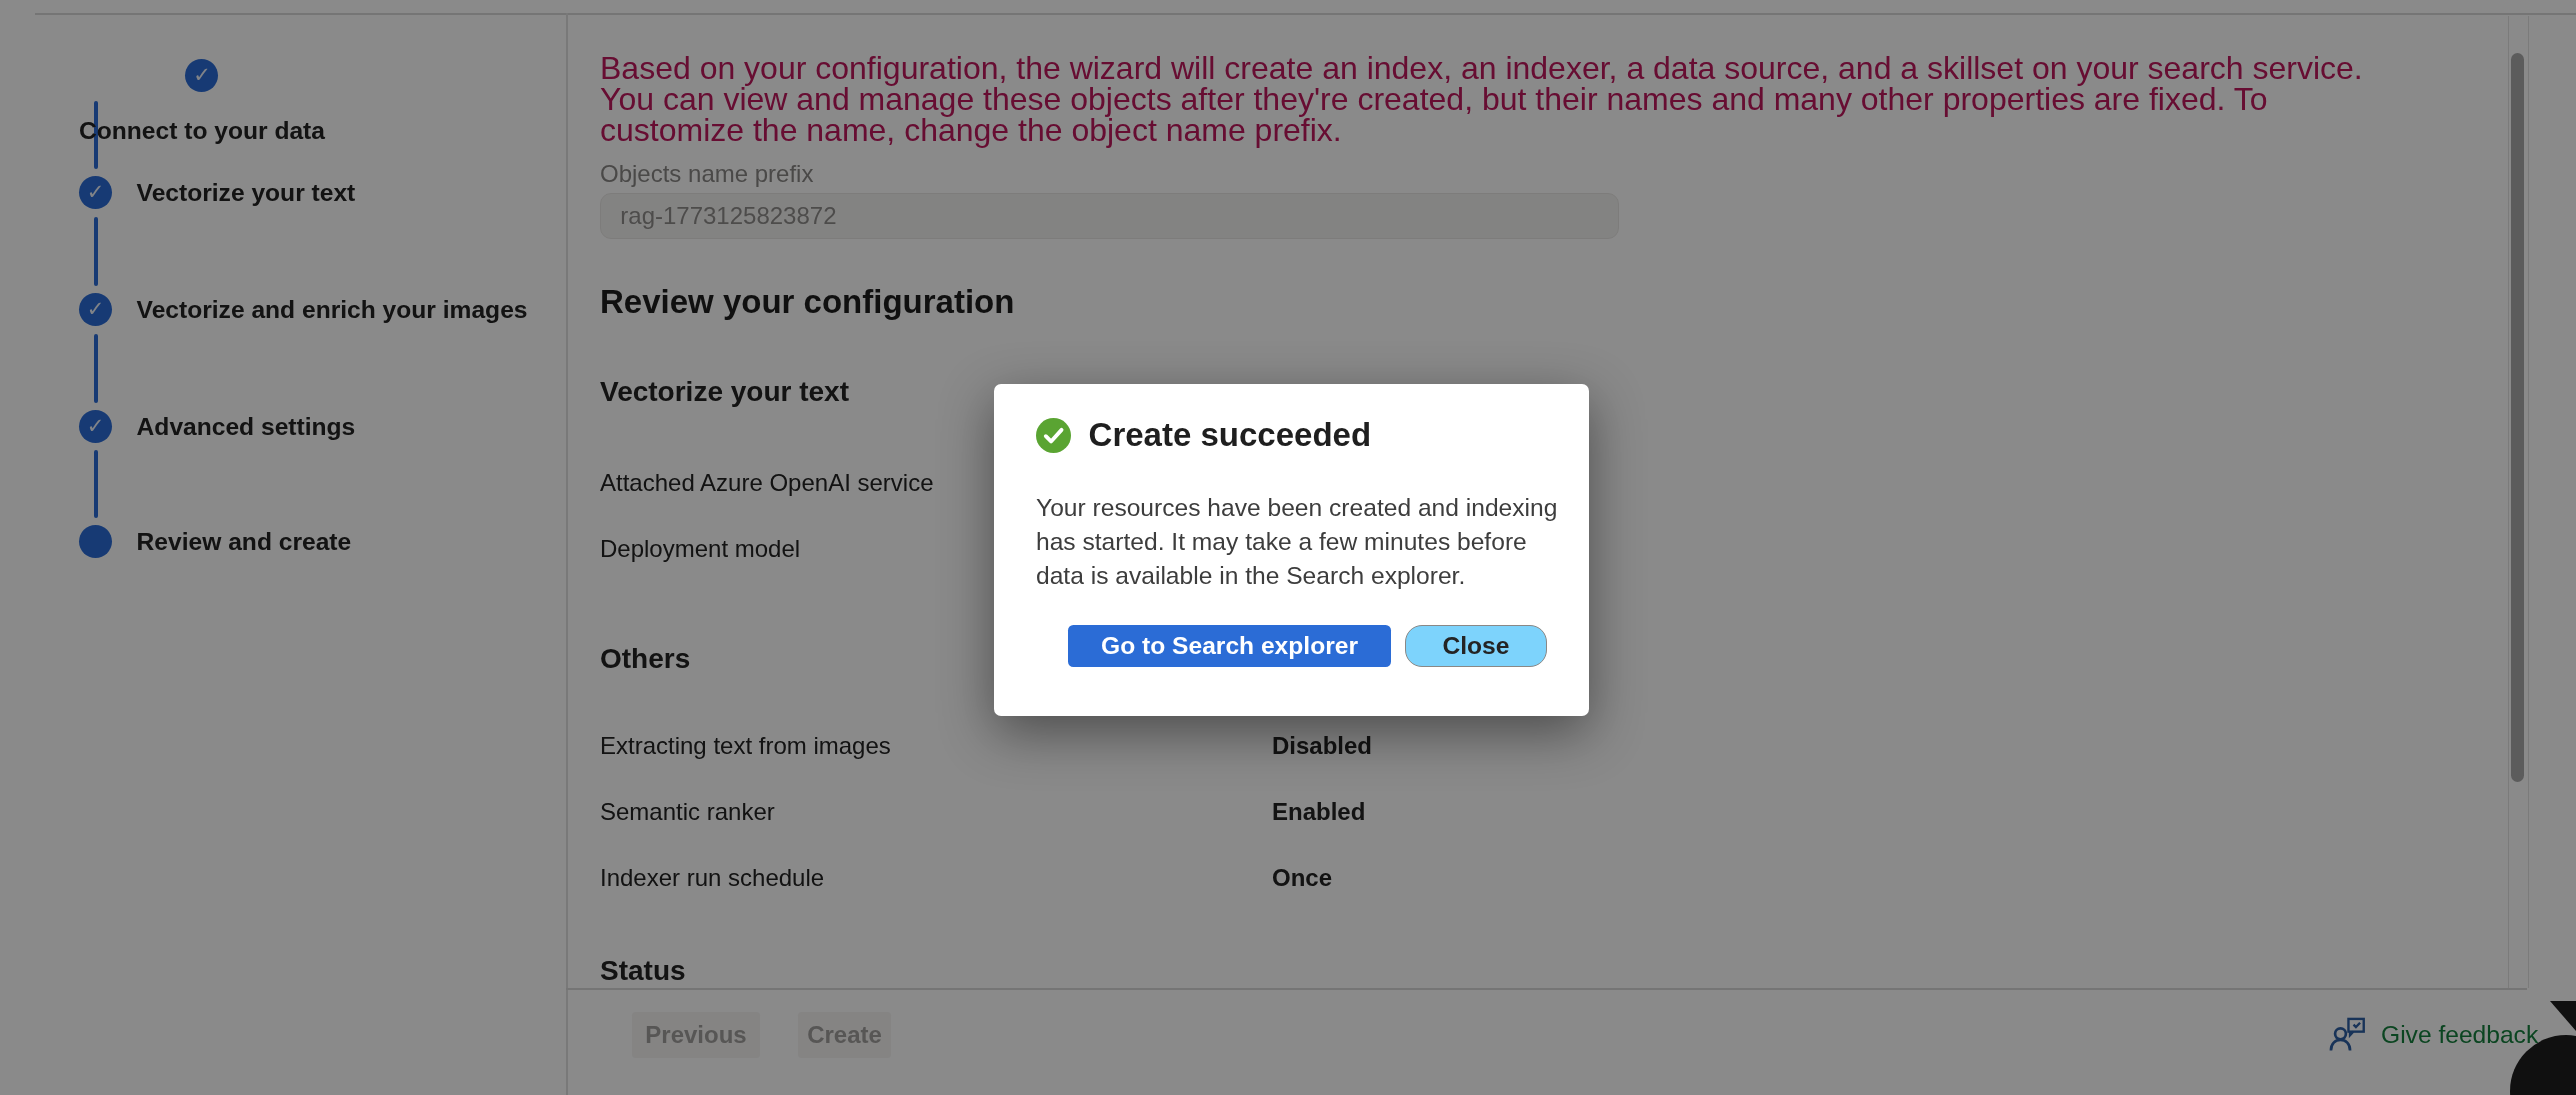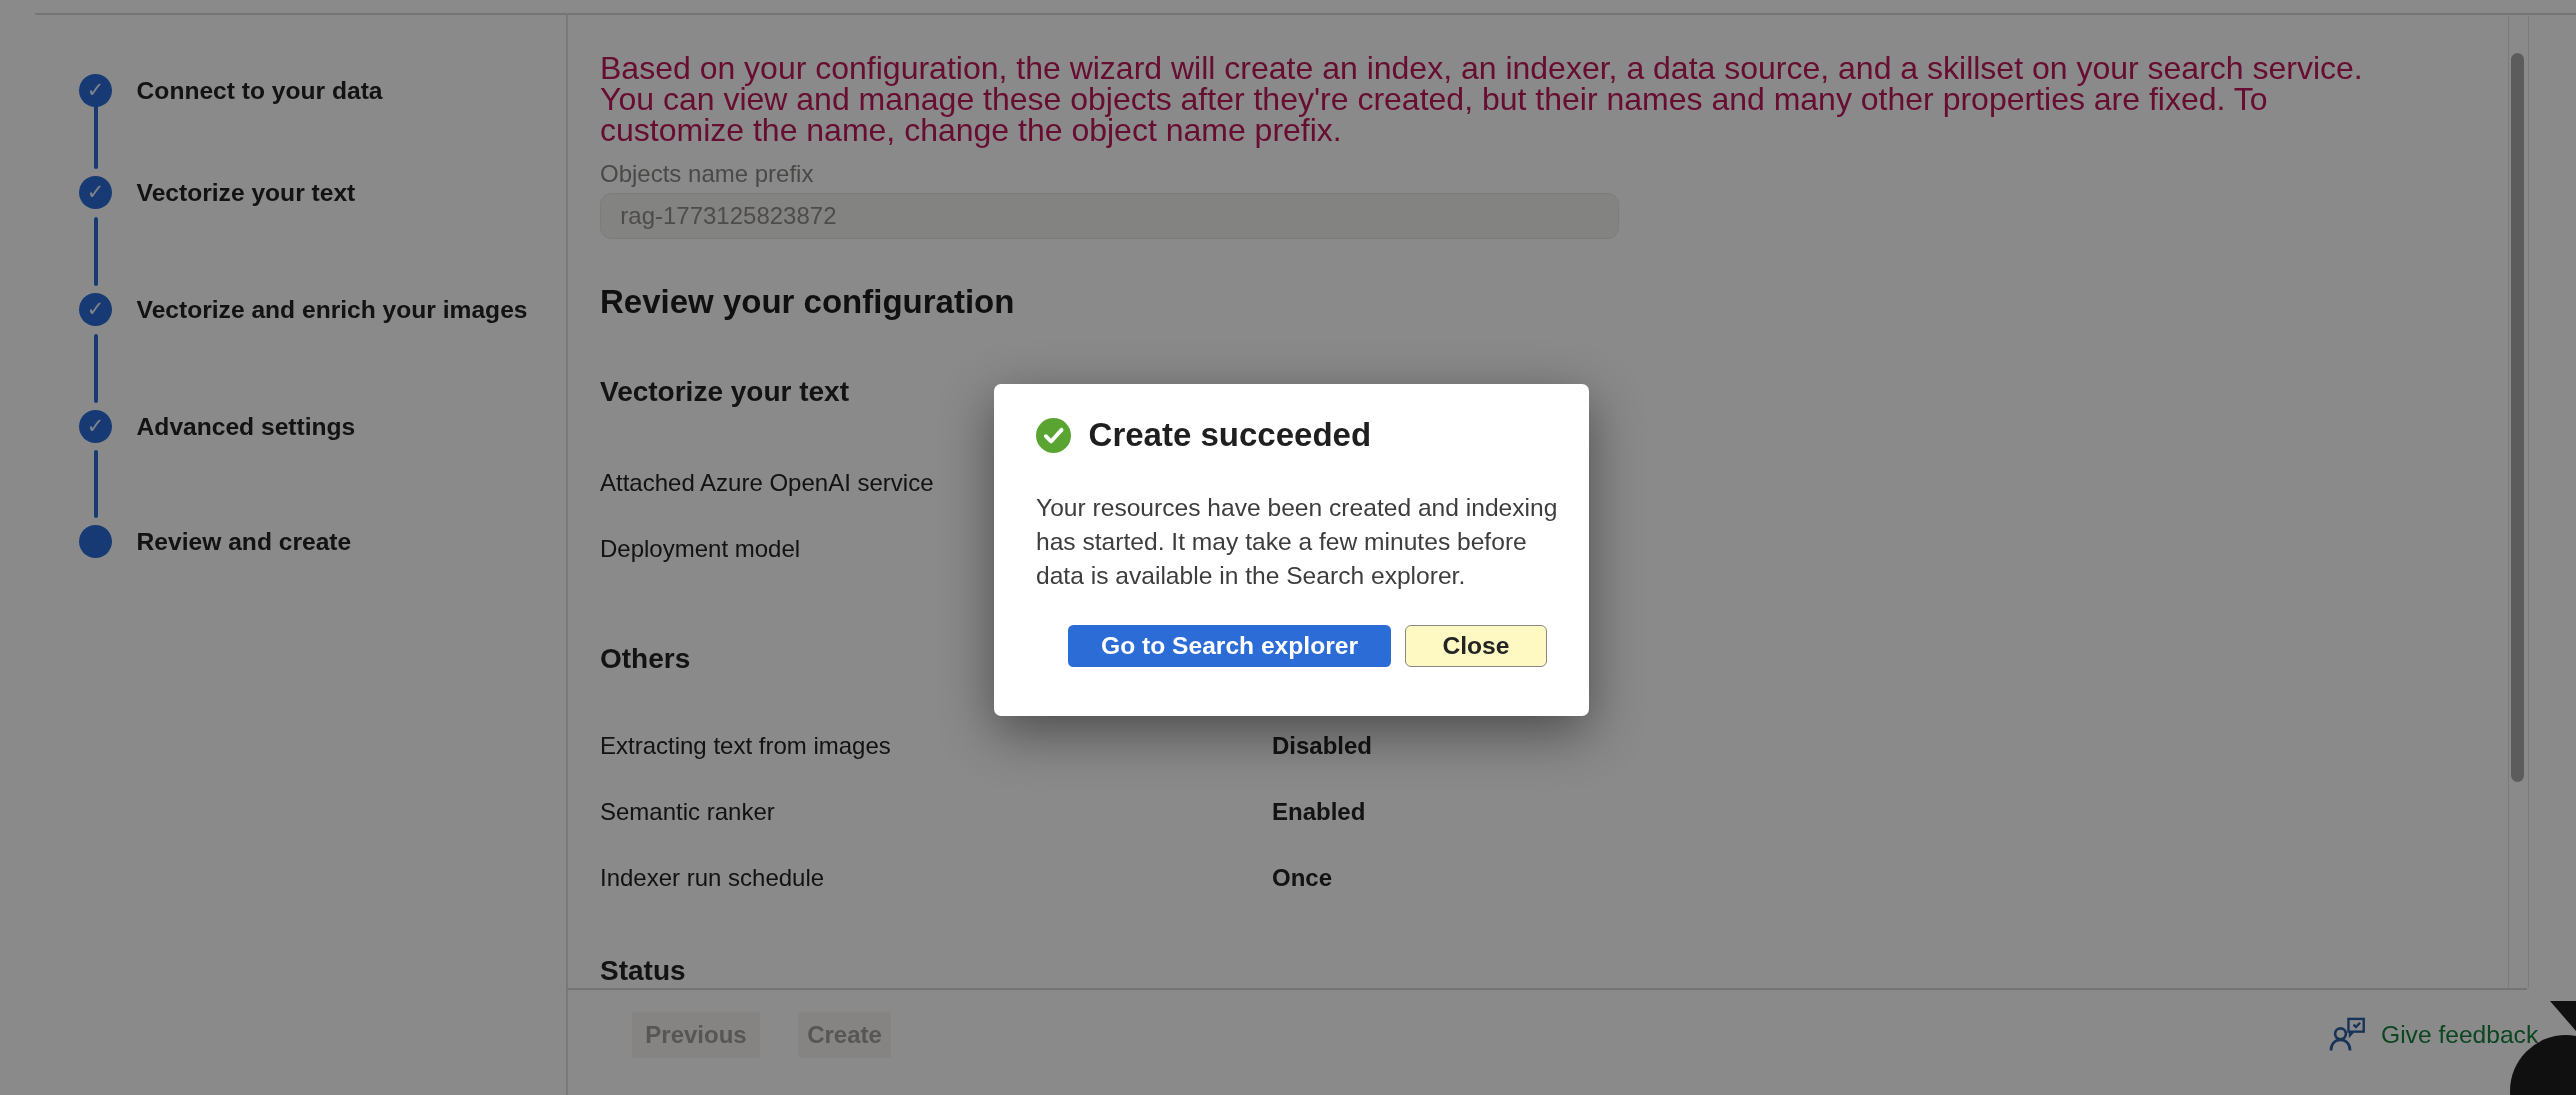--- a/index.html
+++ b/index.html
@@ -55,38 +55,38 @@
 
   
   .dialog{left:994px;top:384px;width:595px;height:332px;background:#ffffff;border-radius:7px;
     box-shadow:0 16px 53px rgba(0,0,0,0.45);z-index:60;padding:32px 42px 0 42px;}
   .dialog-header{display:flex;align-items:center;gap:17.6px;}
   .dialog-title{font-size:33px;font-weight:700;color:#1f1f1f;}
   .dialog-body{margin-top:37px;width:527px;font-size:24.6px;line-height:34px;color:#3d3d3d;}
   .dialog-actions{margin-top:32px;display:flex;justify-content:flex-end;gap:14px;}
   .btn-primary{height:42px;padding:0 33px;background:#2b6cd6;border:none;border-radius:5.3px;
     color:#ffffff;font-size:24.6px;font-weight:600;cursor:pointer;}
-  .btn-secondary{height:42px;width:142px;background:#fef9c3;border:1.8px solid #8a8886;border-radius:6px;
+  .btn-secondary{height:42px;width:142px;background:#7dd3fc;border:1.8px solid #8a8886;border-radius:17px;
     color:#242424;font-size:24.6px;font-weight:600;cursor:pointer;}
 </style>
 </head>
 <body>
 
 <div id="app">
 
   <div class="abs top-line"></div>
   <div class="abs v-divider"></div>
   <div class="abs bottom-line"></div>
 
   <div class="abs connector" style="top:101px;height:68px;"></div>
   <div class="abs connector" style="top:217px;height:69px;"></div>
   <div class="abs connector" style="top:334px;height:69px;"></div>
   <div class="abs connector" style="top:450px;height:68px;"></div>
 
-  <div class="abs step-item" style="left:79px;top:74px;">
+  <div class="abs step-item" style="left:79px;top:59px;flex-direction:column;">
     <div class="step-circle completed"></div>
     <span class="step-label">Connect to your data</span>
   </div>
   <div class="abs step-item" style="left:79px;top:176px;">
     <div class="step-circle completed"></div>
     <span class="step-label">Vectorize your text</span>
   </div>
   <div class="abs step-item" style="left:79px;top:293px;">
     <div class="step-circle completed"></div>
     <span class="step-label">Vectorize and enrich your images</span>

